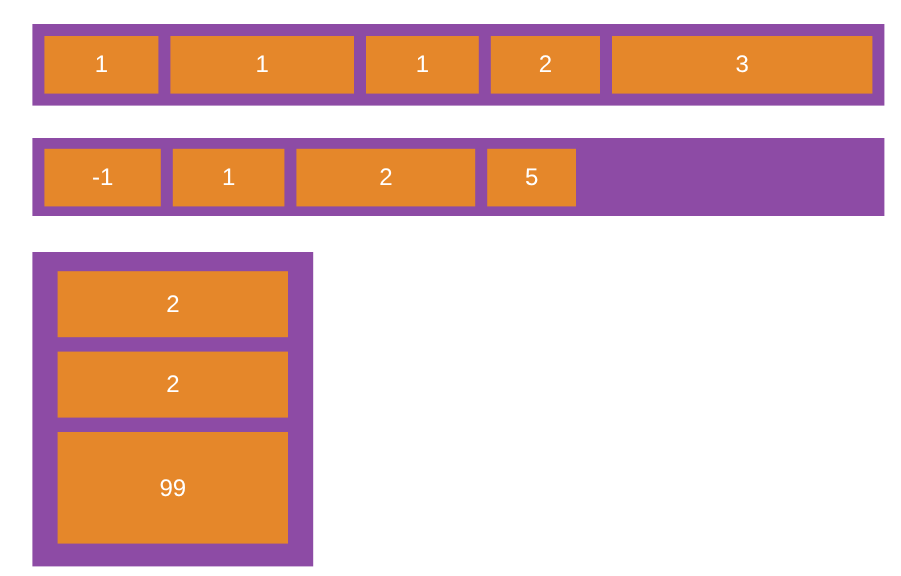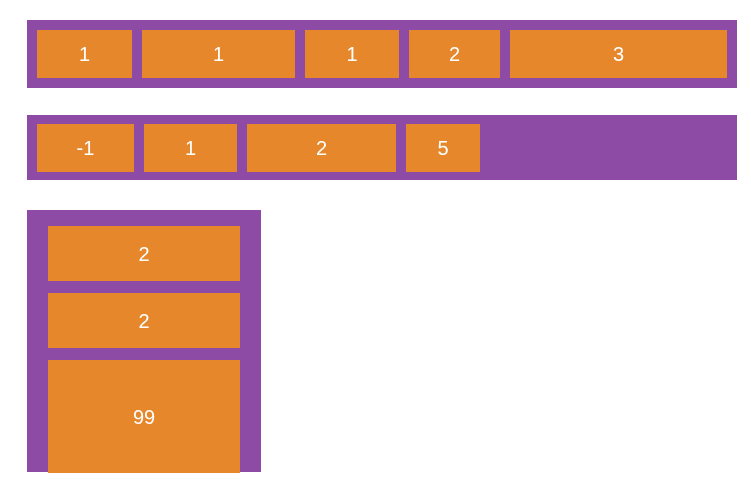--- a/index.html
+++ b/index.html
@@ -129,18 +129,18 @@
       </div>
     </div>
 
   <div class="flex-container column-container" id="container-column-1" style="background: rgb(141, 75, 165);">
   <div class="flex-item" style="background: rgb(229, 135, 42); color: rgb(255, 255, 255); height: 55px;">
         <span>2</span>
       </div>
       <div class="flex-item" style="background: rgb(229, 135, 42); color: rgb(255, 255, 255); height: 55px;">
         <span>2</span>
       </div>
-      <div class="flex-item" style="background: rgb(229, 135, 42); color: rgb(255, 255, 255); height: 113px;">
+      <div class="flex-item" style="background: rgb(229, 135, 42); color: rgb(255, 255, 255); height: 93px;">
         <span>99</span>
       </div>
     </div>
 
 </div>
 
 </body></html>

